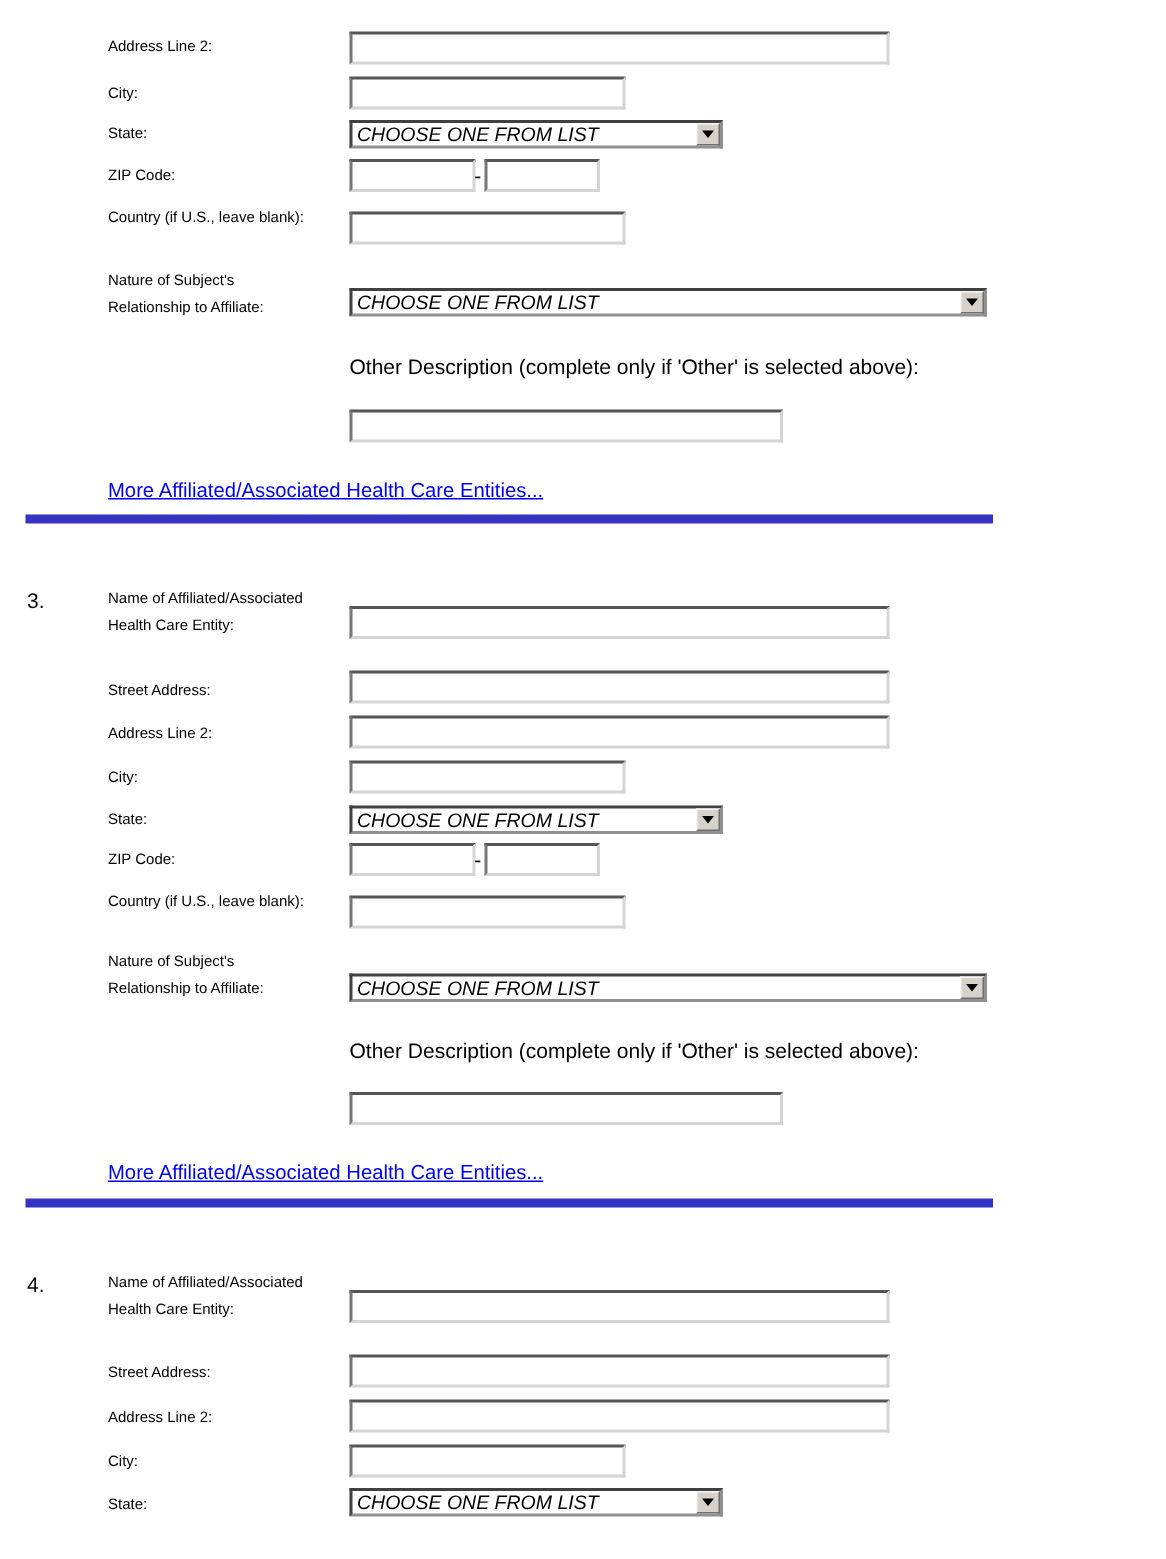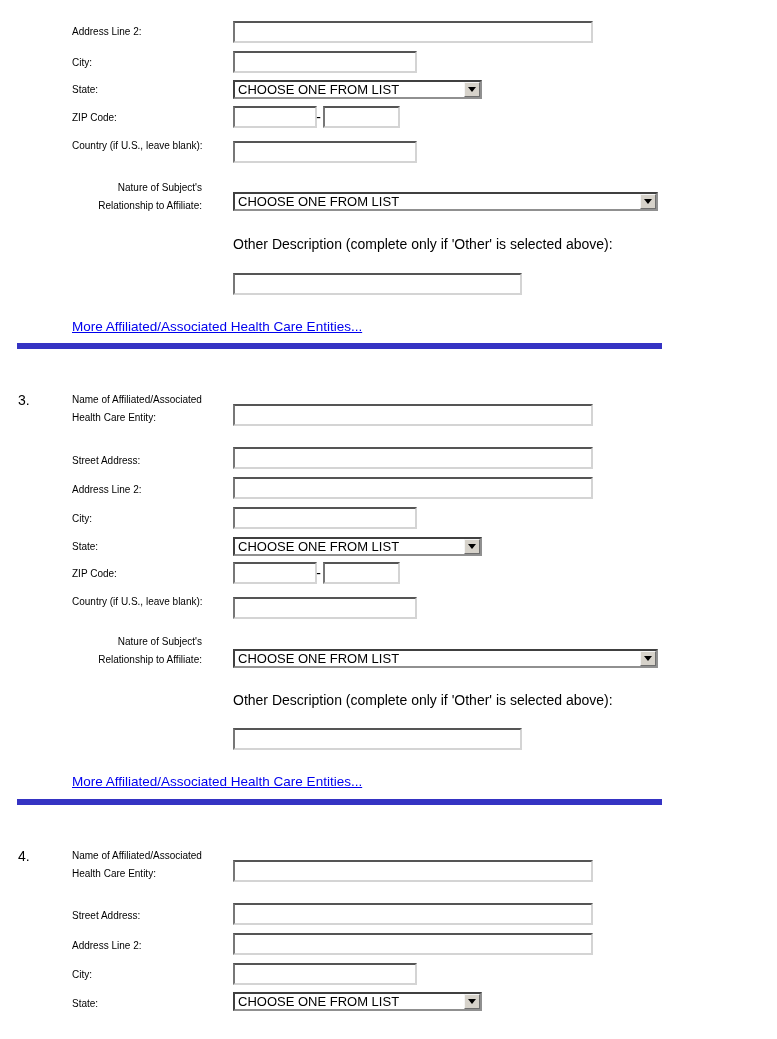--- a/index.html
+++ b/index.html
@@ -1,21 +1,21 @@
 <!DOCTYPE html>
 <html style="--divider: #3533c3; --link: #0000ee;"><head>
 <meta charset="utf-8">
 <style>
   html,body{margin:0;padding:0;background:#fff;}
   .page{
     position:relative;width:777px;height:1039px;background:#fff;
     font-family:"Liberation Sans","DejaVu Sans",sans-serif;color:#000;overflow:hidden;
   }
   .lbl{position:absolute;font-size:10px;line-height:18px;width:161px;}
-  .lbl-narrow{width:130px;text-align:right;}
+  .lbl-narrow{width:130px;}
   .num{position:absolute;font-size:14px;line-height:18px;}
   .ti{
     position:absolute;height:22px;background:#fff;box-sizing:border-box;
     border-style:solid;border-width:2px;
     border-color:#555555 #d4d4d4 #d4d4d4 #777777;
     font-family:"Liberation Sans","DejaVu Sans",sans-serif;font-size:13px;
     padding:0 3px;outline:none;
   }
   .w-wide{width:360px;}
   .w-med{width:184px;}
@@ -23,21 +23,21 @@
   .w-zip2{width:77px;}
   .w-other{width:289px;}
   .sel{
     position:absolute;height:19px;background:#fff;box-sizing:border-box;
     border-style:solid;border-width:2px;
     border-color:#404040 #909090 #909090 #404040;
     display:flex;align-items:center;font-size:13px;cursor:default;
   }
   .sel-state{width:249px;}
   .sel-nature{width:425px;}
-  .sel .txt{flex:1;padding-left:3px;white-space:nowrap;overflow:hidden;line-height:15px;}
+  .sel .txt{flex:1;padding-left:3px;white-space:nowrap;overflow:hidden;line-height:15px;font-style:italic;}
   .sel .btn{
     width:16px;align-self:stretch;background:#d6d2ca;box-sizing:border-box;
     border-style:solid;border-width:1px;
     border-color:#f5f5f5 #6e6e6e #6e6e6e #f5f5f5;
     display:flex;align-items:center;justify-content:center;
   }
   .tri{width:0;height:0;border-left:4px solid transparent;border-right:4px solid transparent;border-top:5px solid #000;}
   .dash{position:absolute;font-size:14px;line-height:18px;}
   .other-lbl{position:absolute;width:400px;font-size:14px;line-height:18px;}
   .link{position:absolute;font-size:13.5px;line-height:16px;color:var(--link,#0000ee);text-decoration:underline;cursor:pointer;white-space:nowrap;}

